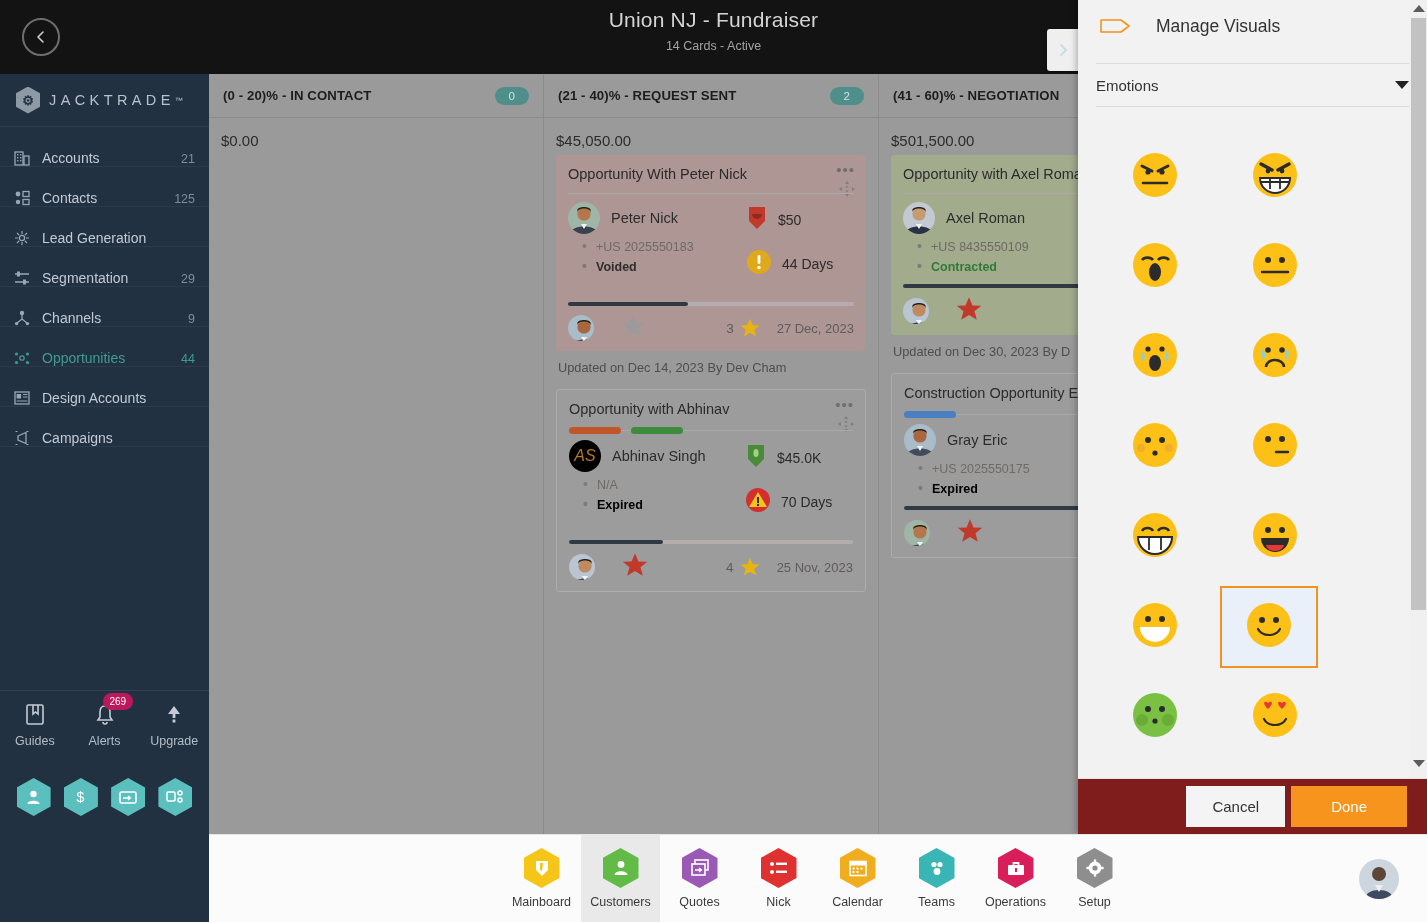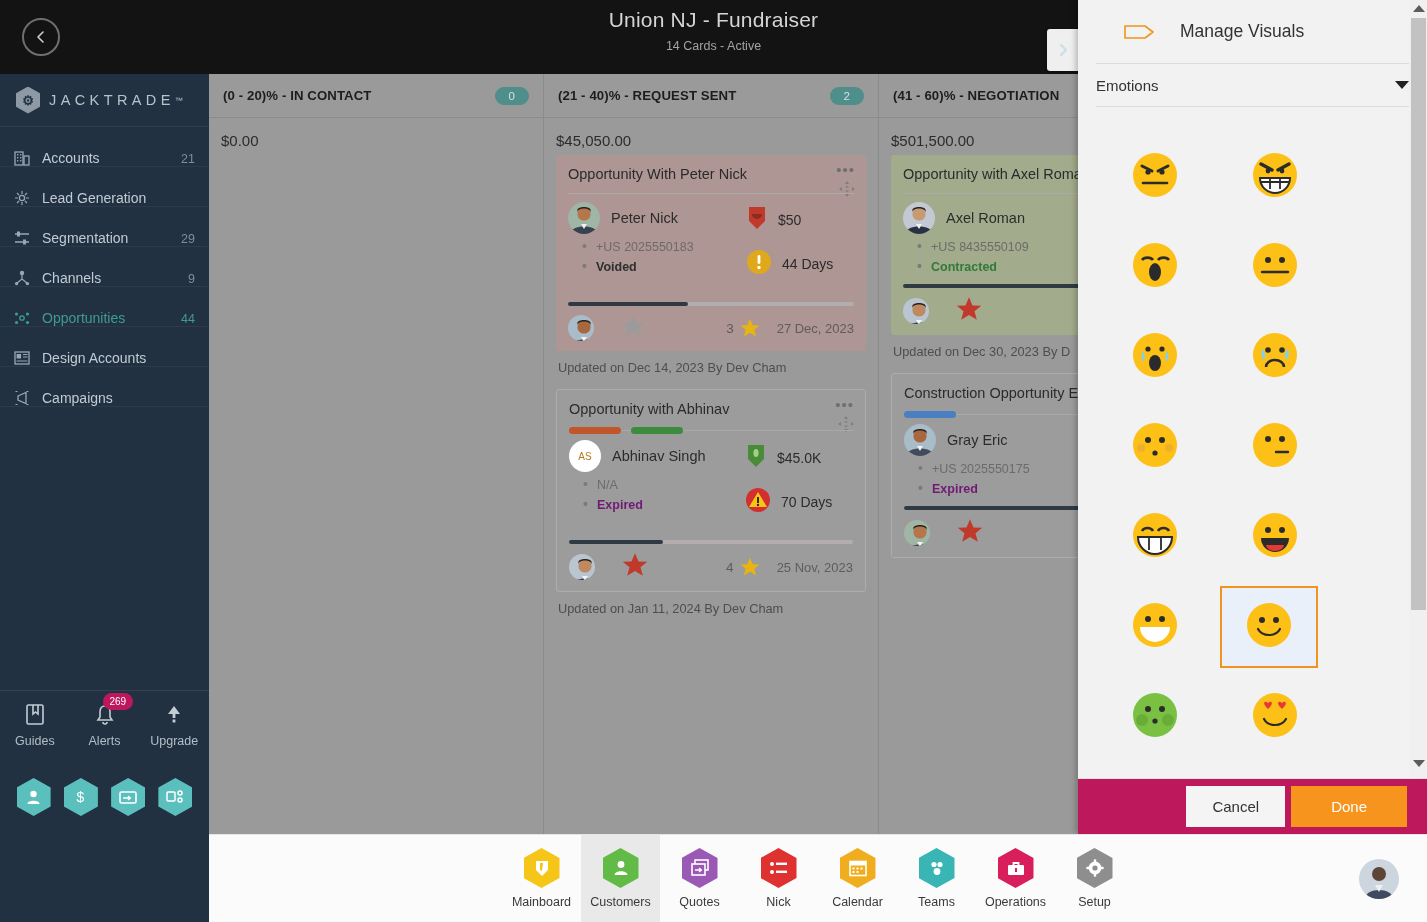--- a/index.html
+++ b/index.html
@@ -118,48 +118,48 @@
   .divider{ height:1px; background:#b0aaa6; margin:9px 0 8px 0; position:relative;}
   .tagrow{ position:relative; height:1px; background:#a9a9a9; margin:11px 0 9px 0; }
   .tag{ position:absolute; top:-3px; height:7px; border-radius:4px; }
 
   .crow{ display:flex; }
   .cleft{ flex:1; }
   .personline{ display:flex; align-items:center; }
   .avatar{ width:32px;height:32px;border-radius:50%; overflow:hidden; flex:none; }
   .avatar svg{display:block;}
   .initials{
-    width:32px;height:32px;border-radius:50%;background:#ffffff;color:#b8791f;
-    display:flex;align-items:center;justify-content:center;font-size:10px;flex:none;
+    width:32px;height:32px;border-radius:50%;background:#000000;color:#b8791f;
+    display:flex;align-items:center;justify-content:center;font-size:16px;flex:none;font-style:italic;
   }
   .pname{ margin-left:11px; font-size:14.5px; color:#2c2c2c; }
   .meta{ margin-left:12px; margin-top:5px; font-size:12.5px; color:#6e6a68; }
   .meta li{ list-style:none; position:relative; padding-left:16px; margin-top:4px; line-height:16px;}
   .meta li:before{ content:"•"; position:absolute; left:2px; top:-1px; color:#7e7a78; font-size:14px;}
   .st-void{ color:#2f2f2f; font-weight:bold; }
-  .st-exp{ color:#701a75; font-weight:bold; }
+  .st-exp{ color:#000000; font-weight:bold; }
   .st-con{ color:#2f7b38; font-weight:bold; }
   .cright{ width:108px; padding-top:3px; }
   .kv{ display:flex; align-items:center; margin-bottom:14px; }
   .kv .kvtxt{ margin-left:10px; font-size:14px; color:#2b2b2b; }
 
   .prog{ height:4px; background:#b3aead; border-radius:2px; margin:9px 0 0 0; position:relative;}
   .prog i{ position:absolute; left:0; top:0; height:4px; background:#2f3a43; border-radius:2px; }
   .footrow{ display:flex; align-items:center; margin-top:7px; }
   .fstar{ margin-left:26px; }
   .fcount{ margin-left:auto; display:flex; align-items:center; gap:5px; font-size:13.5px; color:#5c5c5c;}
   .fdate{ margin-left:16px; font-size:13px; color:#5f5c5b; }
   .updated{ font-size:12.8px; color:#4e4e4e; padding:5px 2px 14px 2px; }
 
   
   .panel{
     position:absolute; right:0; top:0; width:349px; height:834px;
     background:#f2f2f2; z-index:20; box-shadow:-2px 0 6px rgba(0,0,0,.25);
   }
-  .panel-head{ height:63px; display:flex; align-items:center; padding:0 22px;margin-left:24px; }
+  .panel-head{ height:63px; display:flex; padding:16px 22px; }
   .tag-ico{ width:34px; height:20px; color:#f0941e; }
   .panel-title{ margin-left:22px; font-size:17.5px; color:#333; }
   .panel-sep{ height:1px; background:#dcdcdc; margin:0 18px; }
   .select-row{
     height:42px; display:flex; align-items:center; padding:0 18px; cursor:pointer;
   }
   .select-val{ flex:1; font-size:15px; color:#333; }
   .caret{ width:0;height:0;border-left:7px solid transparent;border-right:7px solid transparent;border-top:8px solid #222; }
   .emoji-grid{
     position:absolute; left:0; top:110px; width:331px; height:660px;
@@ -179,21 +179,21 @@
 
   .vscroll{ position:absolute; right:0; top:0; width:18px; height:780px; background:#f0f0f0; }
   .vtrack{ position:absolute; left:2px; top:18px; width:15px; height:592px; background:#c2c2c2; }
   .vup,.vdn{ position:absolute; left:4px; width:0;height:0;
     border-left:6px solid transparent;border-right:6px solid transparent; }
   .vup{ top:5px; border-bottom:7px solid #5c5c5c; }
   .vdn{ top:760px; border-top:7px solid #5c5c5c; }
 
   .panel-foot{
     position:absolute; left:0; bottom:0; width:349px; height:56px;
-    background:#be185d; display:flex; align-items:center; justify-content:flex-end;
+    background:#7f1d1d; display:flex; align-items:center; justify-content:flex-end;
     padding-right:20px; gap:6px; border-top:1px solid #e2e2e2;
   }
   .btn-cancel{
     background:#f4f4f4; border:none; padding:12px 26px; font-size:15px; color:#333; cursor:pointer;
     font-family:"Liberation Sans",sans-serif;
   }
   .btn-done{
     background:#f7941d; border:none; padding:12px 40px; font-size:15px; color:#fff; cursor:pointer;
     font-family:"Liberation Sans",sans-serif;
   }
@@ -255,20 +255,32 @@
             <rect x="3" y="4" width="1.4" height="1.4" fill="currentColor"></rect>
             <rect x="6" y="4" width="1.4" height="1.4" fill="currentColor"></rect>
             <rect x="3" y="7" width="1.4" height="1.4" fill="currentColor"></rect>
             <rect x="6" y="7" width="1.4" height="1.4" fill="currentColor"></rect>
             <rect x="3" y="10" width="1.4" height="1.4" fill="currentColor"></rect>
             <rect x="6" y="10" width="1.4" height="1.4" fill="currentColor"></rect>
           </svg>
         </span>
         <span class="nav-label">Accounts</span>
         <span class="nav-count">21</span>
+      </div>
+      <div class="nav-item">
+        <span class="nav-ico">
+          <svg width="16" height="16" viewBox="0 0 16 16">
+            <circle cx="4" cy="4" r="2.4" fill="currentColor"></circle>
+            <rect x="9" y="1.5" width="6" height="5" fill="none" stroke="currentColor" stroke-width="1.3"></rect>
+            <circle cx="4" cy="12" r="2.2" fill="currentColor"></circle>
+            <rect x="9" y="9.5" width="6" height="5" fill="none" stroke="currentColor" stroke-width="1.3"></rect>
+          </svg>
+        </span>
+        <span class="nav-label">Contacts</span>
+        <span class="nav-count">125</span>
       </div>
       <div class="nav-item">
         <span class="nav-ico">
           <svg width="16" height="16" viewBox="0 0 16 16">
             <circle cx="8" cy="8" r="2.6" fill="none" stroke="currentColor" stroke-width="1.3"></circle>
             <g stroke="currentColor" stroke-width="1.2">
               <path d="M8 1 v3 M8 12 v3 M1 8 h3 M12 8 h3 M3 3 l2.1 2.1 M10.9 10.9 L13 13 M13 3 l-2.1 2.1 M5.1 10.9 L3 13"></path>
             </g>
           </svg>
         </span>
@@ -540,21 +552,20 @@
               </svg></span>
             <span class="fcount">
               <span>4</span>
               <svg width="22" height="22" viewBox="0 0 24 24">
                 <path d="M12 2 L15 9 L22.5 9.3 L16.7 14 L18.7 21.3 L12 17.1 L5.3 21.3 L7.3 14 L1.5 9.3 L9 9 Z" fill="#e8b412"></path>
               </svg>
             </span>
             <span class="fdate">25 Nov, 2023</span>
           </div>
         </div>
-        <div class="updated">Updated on Jan 11, 2024 By Dev Cham</div>
       </div>
     </div>
     <div class="col">
       <div class="col-head">
         <span class="col-title">(41 - 60)% - NEGOTIATION</span>
       </div>
       <div class="col-sum">$501,500.00</div>
       <div class="col-body">
         <div class="card c-green">
           <div class="dots">•••</div>

